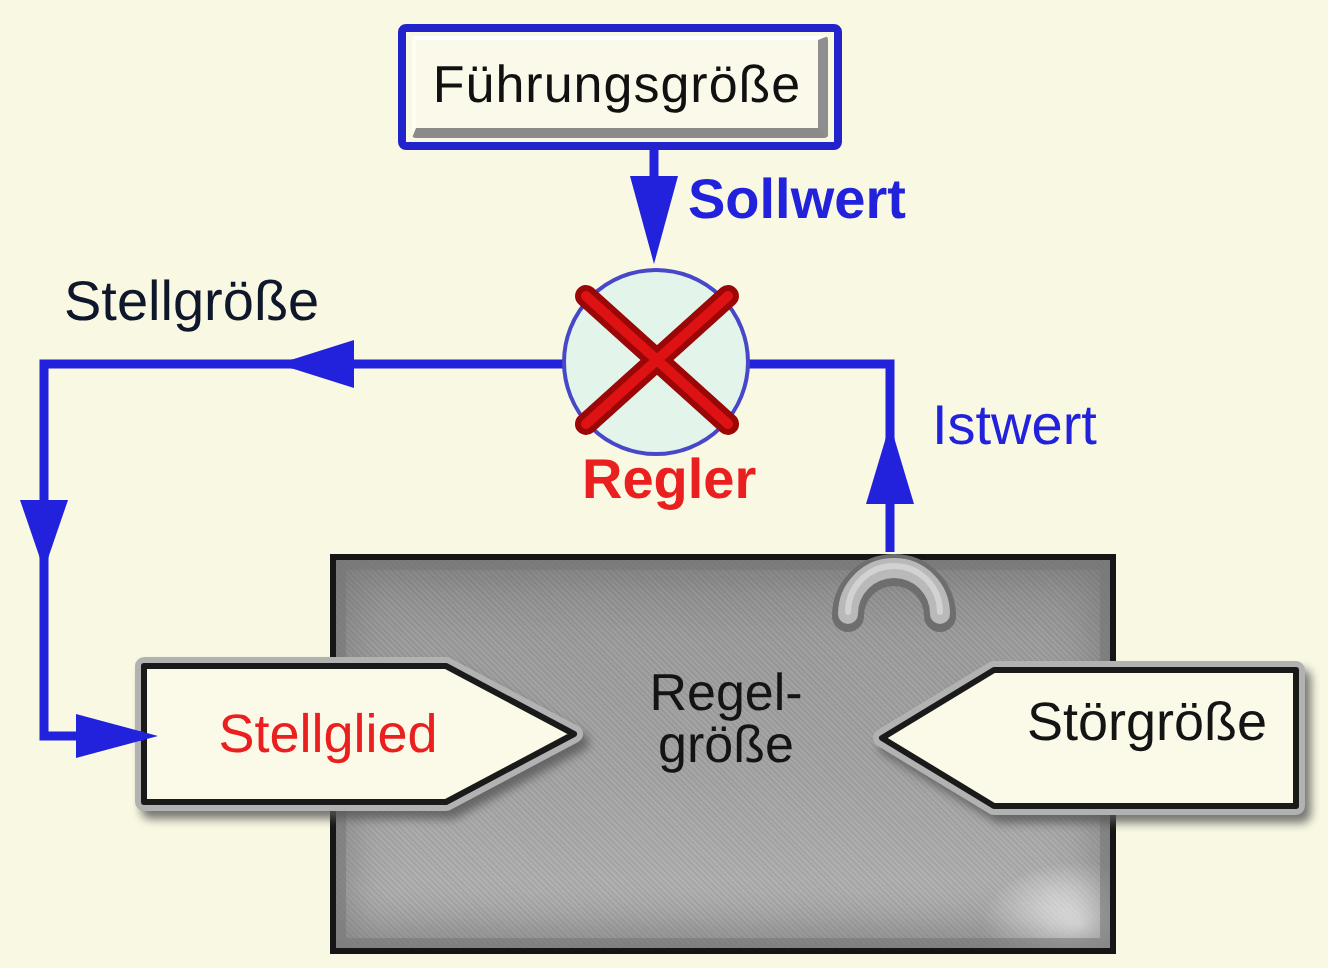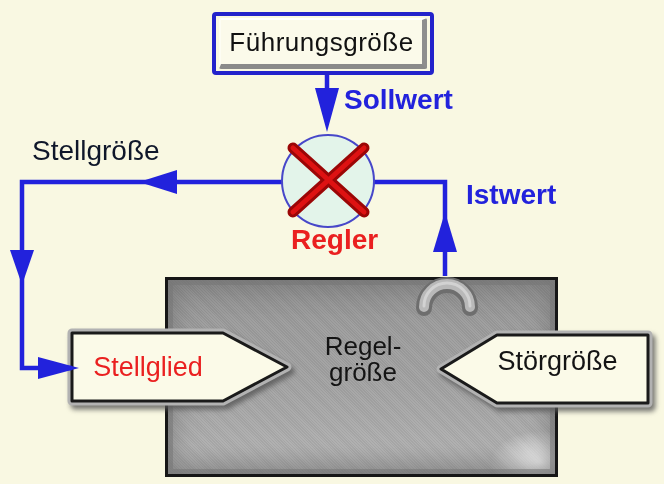--- a/index.html
+++ b/index.html
@@ -28,21 +28,21 @@
       inset 0 0 22px 7px rgba(108,108,108,0.55);
     z-index:1;
   }
   
   #wires{
     position:absolute;left:0;top:0;z-index:3;
   }
   .emboss{ filter:drop-shadow(3px 4px 2.5px rgba(86,86,86,0.8)); }
   
   .ref-box{
-    position:absolute;left:212px;top:12px;width:222px;height:63px;
+    position:absolute;left:199px;top:12px;width:222px;height:63px;
     box-sizing:border-box;
     border:4px solid #2323cb;
     border-radius:4px;
     background:#f9f8e2;
     z-index:4;
   }
   .ref-box-inner{
     position:absolute;left:3px;top:2px;right:3px;bottom:2px;
     box-sizing:border-box;
     background:#fbfaea;
@@ -53,21 +53,21 @@
     border-radius:2px;
     display:flex;align-items:center;justify-content:center;
     font-size:26px;color:#111111;
     letter-spacing:0.5px;
   }
   
   .lbl{position:absolute;z-index:5;white-space:nowrap;}
   .lbl-blue{color:#2222dc;font-size:28px;}
   .lbl-black{color:#0f172a;font-size:28px;}
   .lbl-red{color:#ea2020;font-size:28px;}
-  .lbl-center{display:flex;align-items:center;justify-content:center;text-align:center;}
+  .lbl-center{display:flex;align-items:center;justify-content:center;text-align:center;padding-left:16px;}
   .lbl-stellglied{left:72px;top:333px;width:152px;height:68px;font-size:27px;color:#ea2020;}
   .lbl-stoergroesse{left:482px;top:335px;width:151px;height:52px;font-size:27px;color:#141414;}
   .lbl-regelgroesse{left:296px;top:333px;width:134px;text-align:center;font-size:26px;line-height:26px;color:#141414;z-index:5;}
   .lbl-regelgroesse span{display:block;}
 </style>
 </head>
 <body>
 
 <div id="stage">
 
@@ -118,21 +118,21 @@
   </svg>
 
   <div class="ref-box">
     <div class="ref-box-inner">Führungsgröße</div>
   </div>
 
   <div class="lbl lbl-blue" style="left:344px;top:84px;font-weight:bold;">Sollwert</div>
 
   <div class="lbl lbl-black" style="left:32px;top:135px;">Stellgröße</div>
 
-  <div class="lbl lbl-blue" style="left:466px;top:179px;font-weight:bold;">Istwert</div>
+  <div class="lbl lbl-blue" style="left:466px;top:197px;">Istwert</div>
 
   <div class="lbl lbl-red" style="left:291px;top:224px;font-weight:bold;">Regler</div>
 
 
   <div class="lbl lbl-center lbl-stellglied">Stellglied</div>
 
   <div class="lbl lbl-center lbl-stoergroesse">Störgröße</div>
 
   <div class="lbl lbl-regelgroesse">
     <span>Regel-</span>

